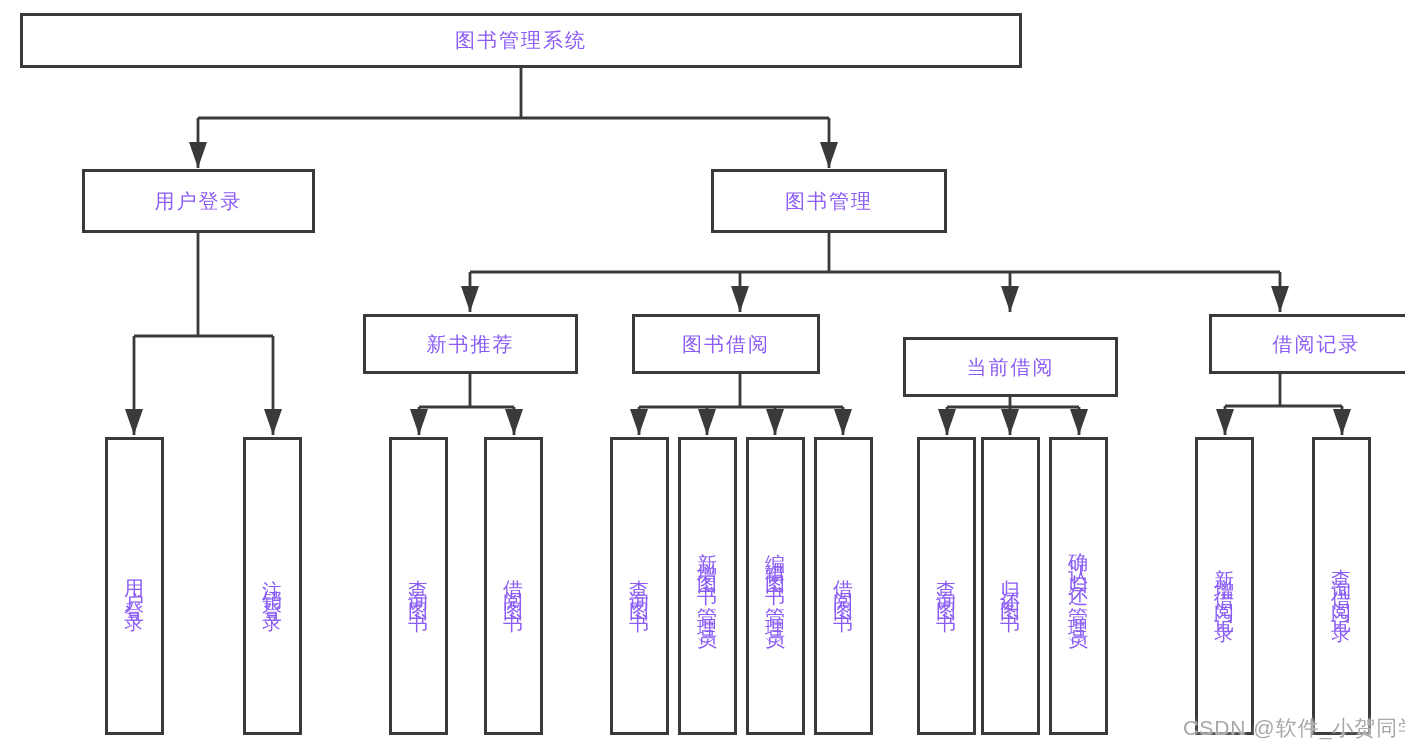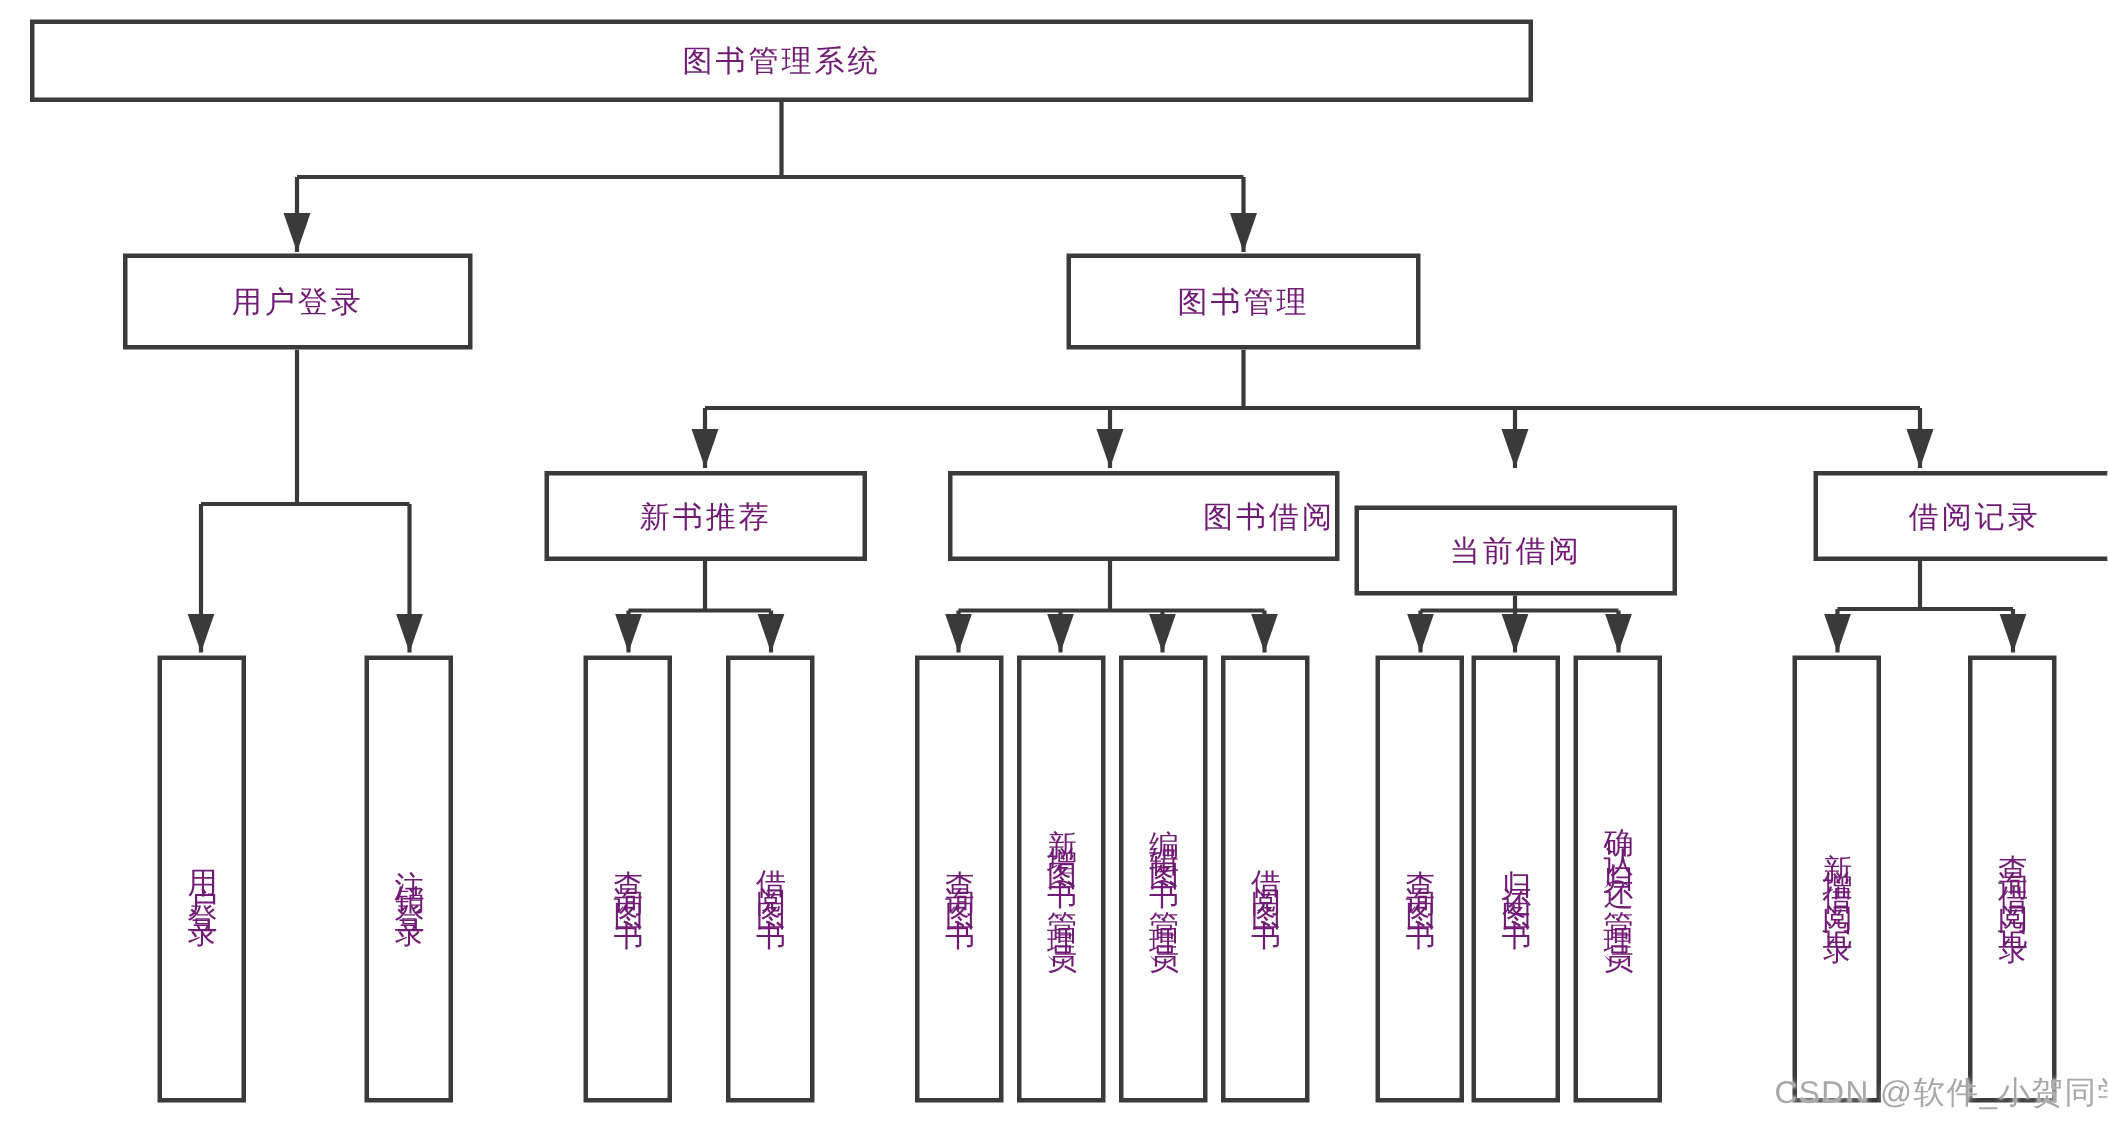--- a/index.html
+++ b/index.html
@@ -3,34 +3,34 @@
 <meta charset="utf-8">
 <style>
   html,body{margin:0;padding:0;background:#ffffff;}
   .stage{
     position:relative;width:1405px;height:747px;background:#ffffff;
     font-family:"Liberation Sans","DejaVu Sans",sans-serif;overflow:hidden;
   }
   svg.wires{position:absolute;left:0;top:0;z-index:1;}
   .node{
     position:absolute;box-sizing:border-box;border:3px solid #3a3a3a;background:#ffffff;
-    display:flex;align-items:center;justify-content:center;color:#701a75;z-index:2;
+    display:flex;align-items:center;justify-content:center;color:#8b5cf6;z-index:2;
   }
   .node .lbl{font-size:20px;letter-spacing:2px;white-space:nowrap;}
   .leaf .lbl{
     writing-mode:vertical-rl;text-orientation:mixed;
     font-size:20px;letter-spacing:11px;line-height:1.1;white-space:nowrap;
   }
   
   .n-root{left:20px;top:13px;width:1002px;height:55px;}
   .n-login{left:82px;top:169px;width:233px;height:64px;}
   .n-mgmt{left:711px;top:169px;width:236px;height:64px;}
   .lv3{top:314px;height:60px;}
   .n-recommend{left:363px;width:215px;}
-  .n-borrowing{left:632px;width:261px;justify-content:flex-end;}
+  .n-borrowing{left:632px;width:188px;}
   .n-current{left:903px;width:215px;margin-top:23px;}
   .n-records{left:1173px;width:215px;margin-left:36px;}
   
   .leaf{top:437px;width:59px;height:298px;}
   .l1{left:105px;} .l2{left:243px;}
   .l3{left:389px;} .l4{left:484px;}
   .l5{left:610px;} .l6{left:678px;} .l7{left:746px;} .l8{left:814px;}
   .l9{left:917px;} .l10{left:981px;} .l11{left:1049px;}
   .l12{left:1195px;} .l13{left:1312px;}
   .watermark{

